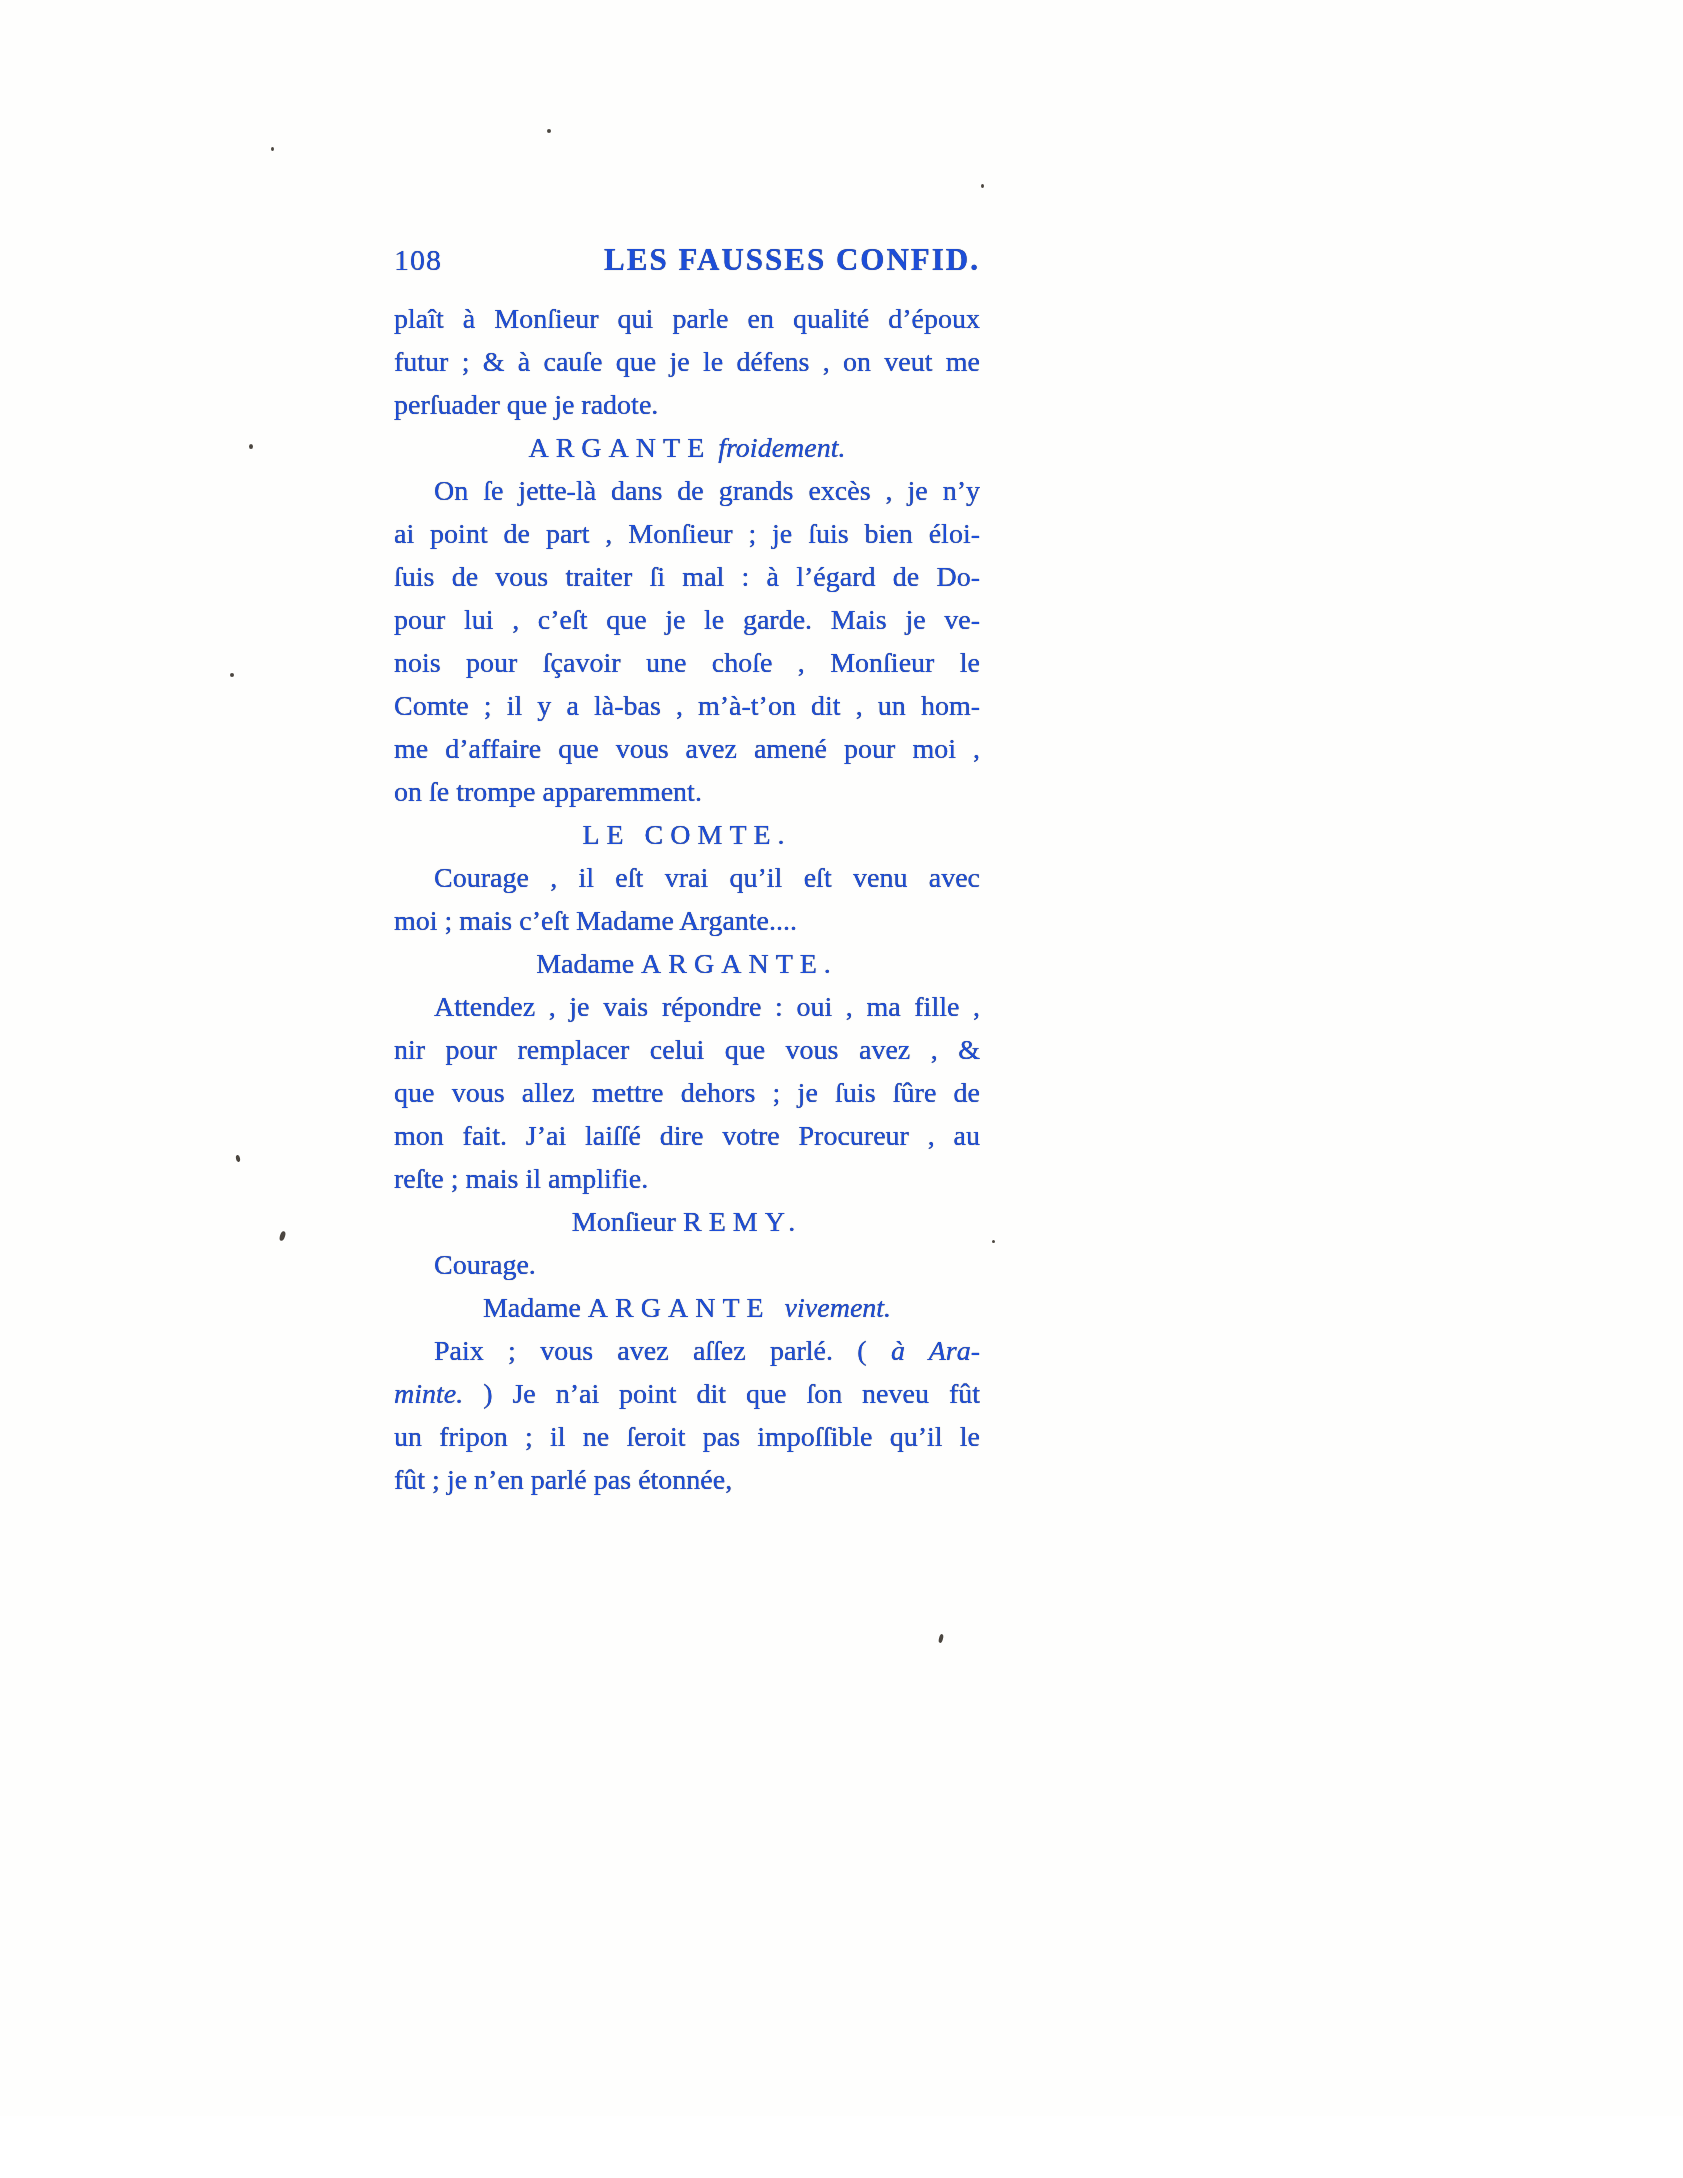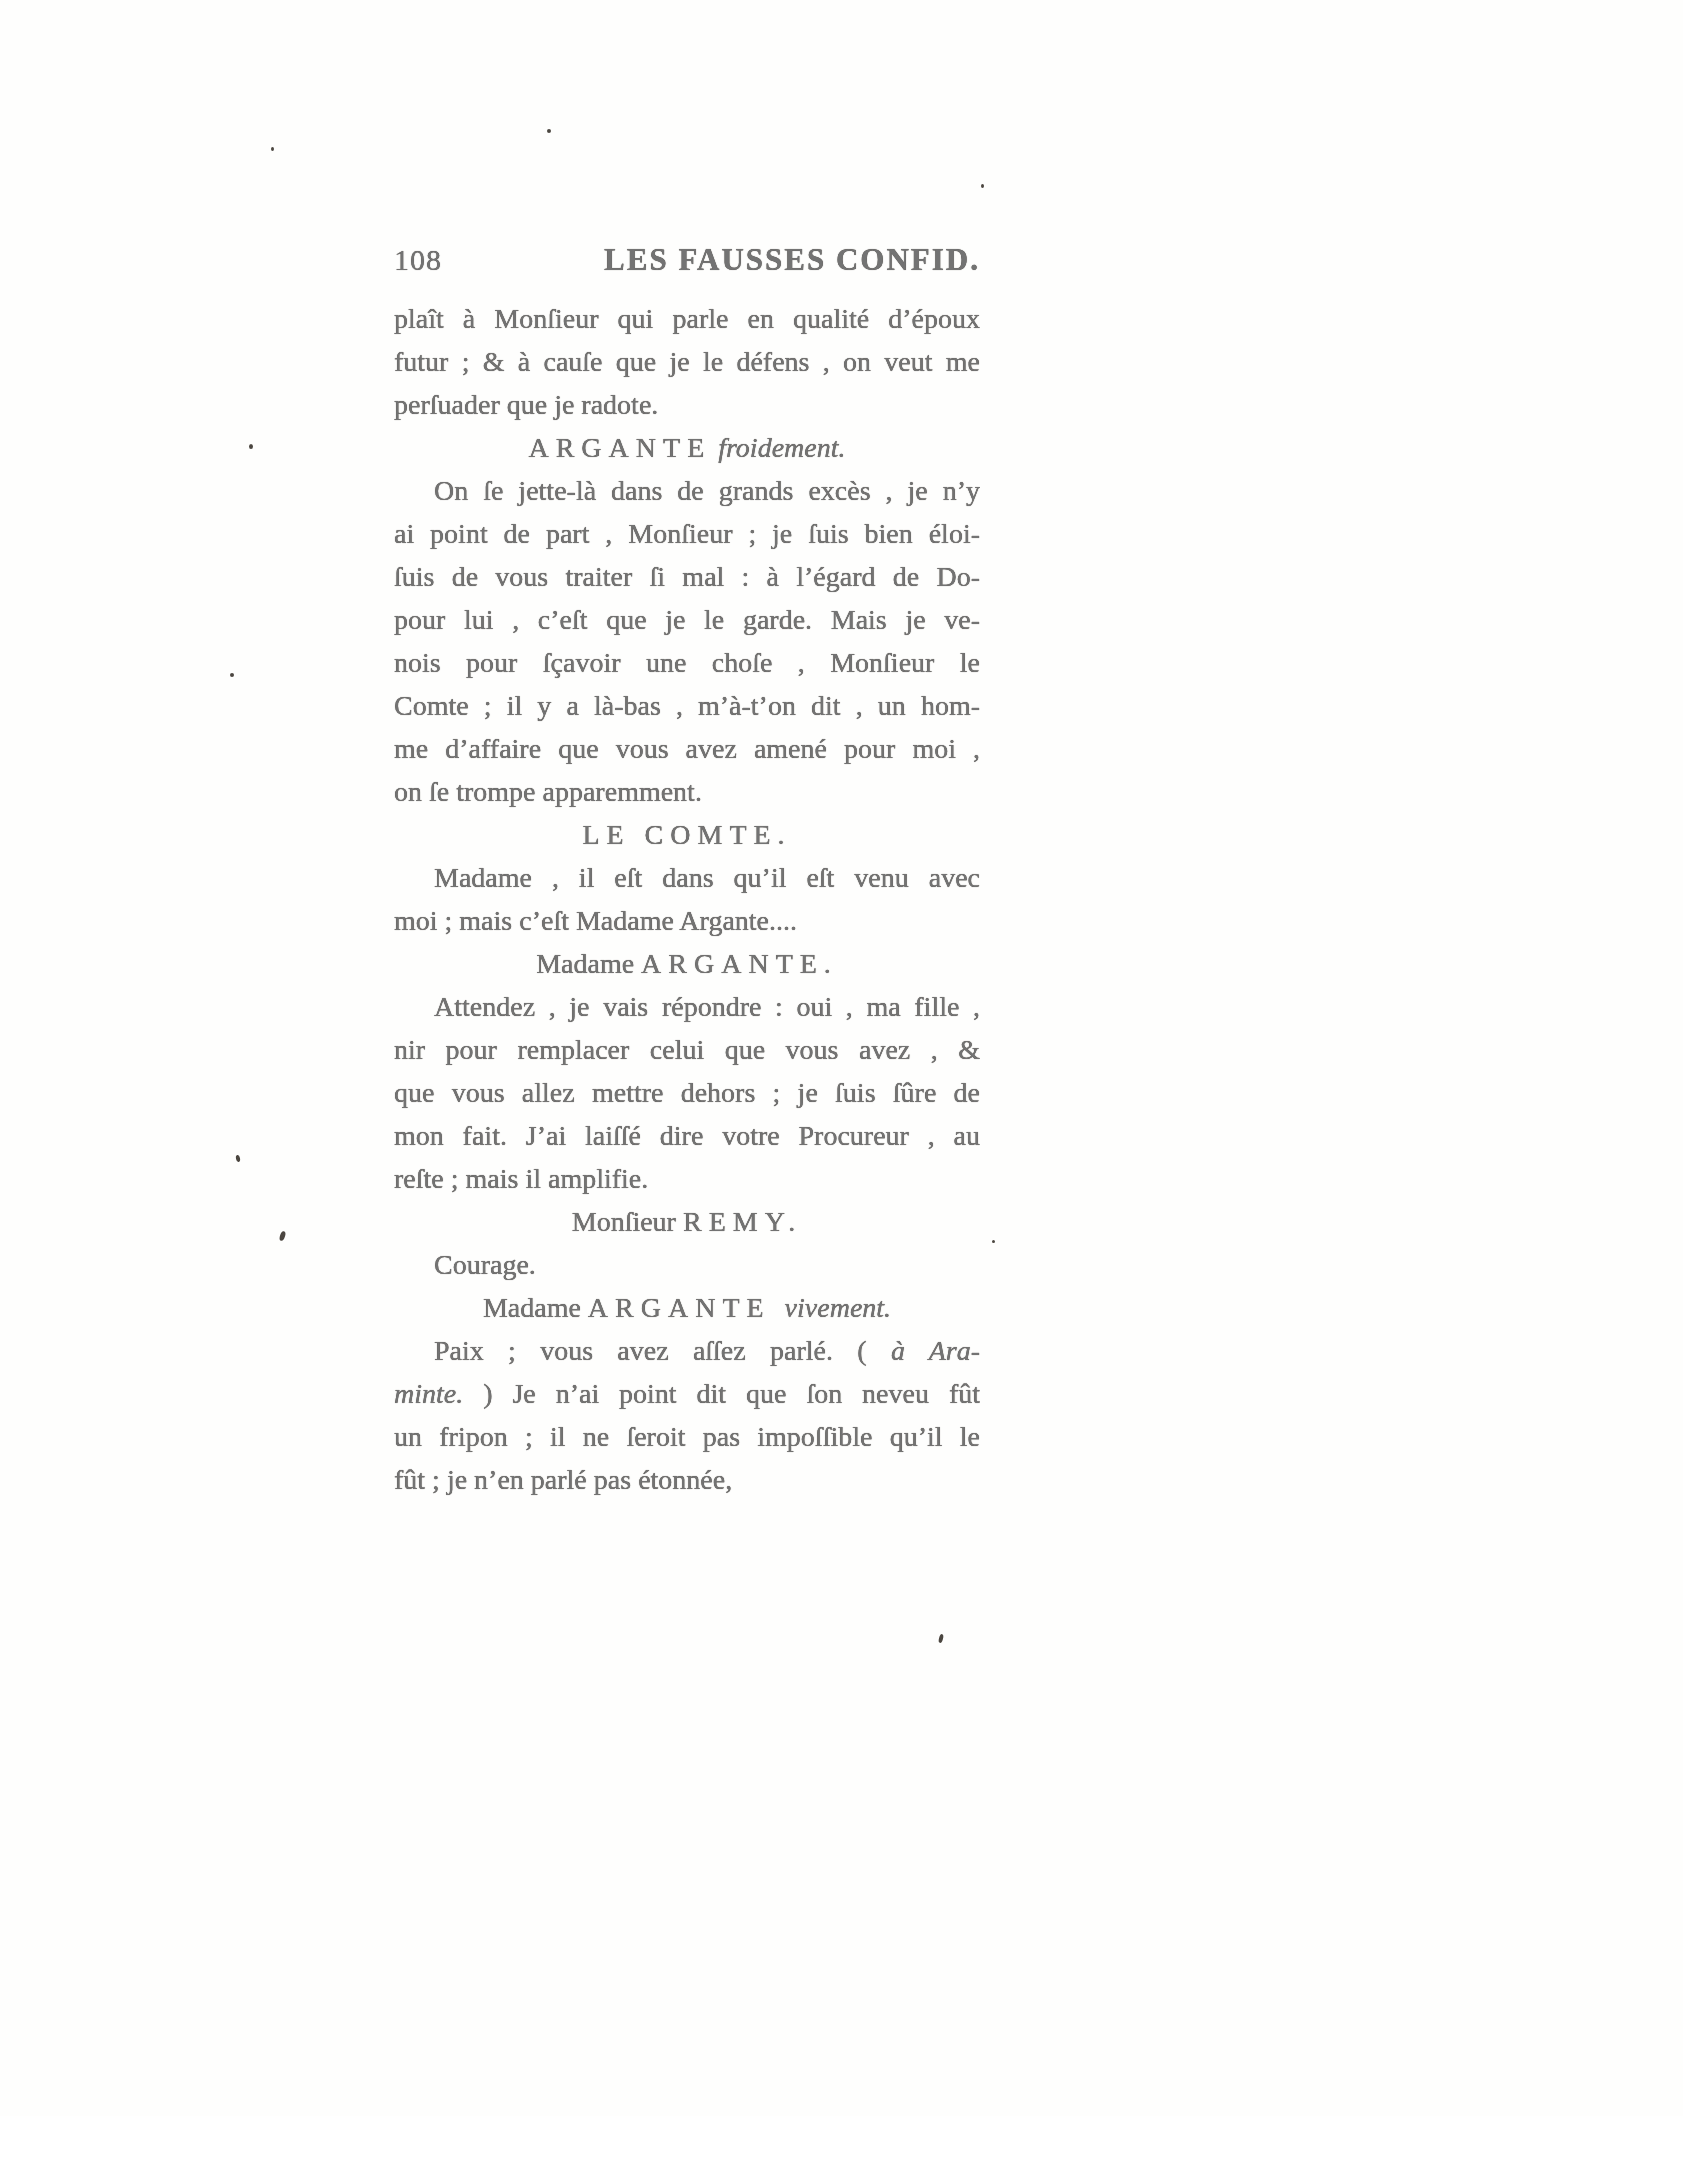--- a/index.html
+++ b/index.html
@@ -7,21 +7,21 @@
     width:1683px;height:2178px;
     background:#ffffff;
     font-family:"Liberation Serif","DejaVu Serif",serif;
   }
   .page{
     position:relative;
     width:1683px;height:2116px;
     background:#fefefdFF;
     background:#fefefd;
     overflow:hidden;
-    color:#737373;
+    color:#1d4ed8;
   }
   .text-block{
     position:absolute;
     left:394px;
     top:234px;
     width:586px;
     text-shadow:0 0 0.7px rgba(25,20,12,0.9);
   }
   .page-header{
     display:flex;
@@ -116,21 +116,21 @@
           <div class="line justify"><span>ai point de part , Monſieur ; je ſuis bien éloi-</span></div>
           <div class="line justify"><span>ſuis de vous traiter ſi mal : à l’égard de Do-</span></div>
           <div class="line justify"><span>pour lui , c’eſt que je le garde. Mais je ve-</span></div>
           <div class="line justify"><span>nois pour ſçavoir une choſe , Monſieur le</span></div>
           <div class="line justify"><span>Comte ; il y a là-bas , m’à-t’on dit , un hom-</span></div>
           <div class="line justify"><span>me d’affaire que vous avez amené pour moi ,</span></div>
           <div class="line"><span>on ſe trompe apparemment.</span></div>
         </div>
         <div class="heading"><span class="caps">LE COMTE.</span></div>
         <div class="speech">
-          <div class="line justify indent"><span>Madame , il eſt dans qu’il eſt venu avec</span></div>
+          <div class="line justify indent"><span>Courage , il eſt vrai qu’il eſt venu avec</span></div>
           <div class="line"><span>moi ; mais c’eſt Madame Argante....</span></div>
         </div>
         <div class="heading"><span class="">Madame </span><span class="caps">ARGANTE.</span></div>
         <div class="speech">
           <div class="line justify indent"><span>Attendez , je vais répondre : oui , ma fille ,</span></div>
           <div class="line justify"><span>nir pour remplacer celui que vous avez , &amp;</span></div>
           <div class="line justify"><span>que vous allez mettre dehors ; je ſuis ſûre de</span></div>
           <div class="line justify"><span>mon fait. J’ai laiſſé dire votre Procureur , au</span></div>
           <div class="line"><span>reſte ; mais il amplifie.</span></div>
         </div>

